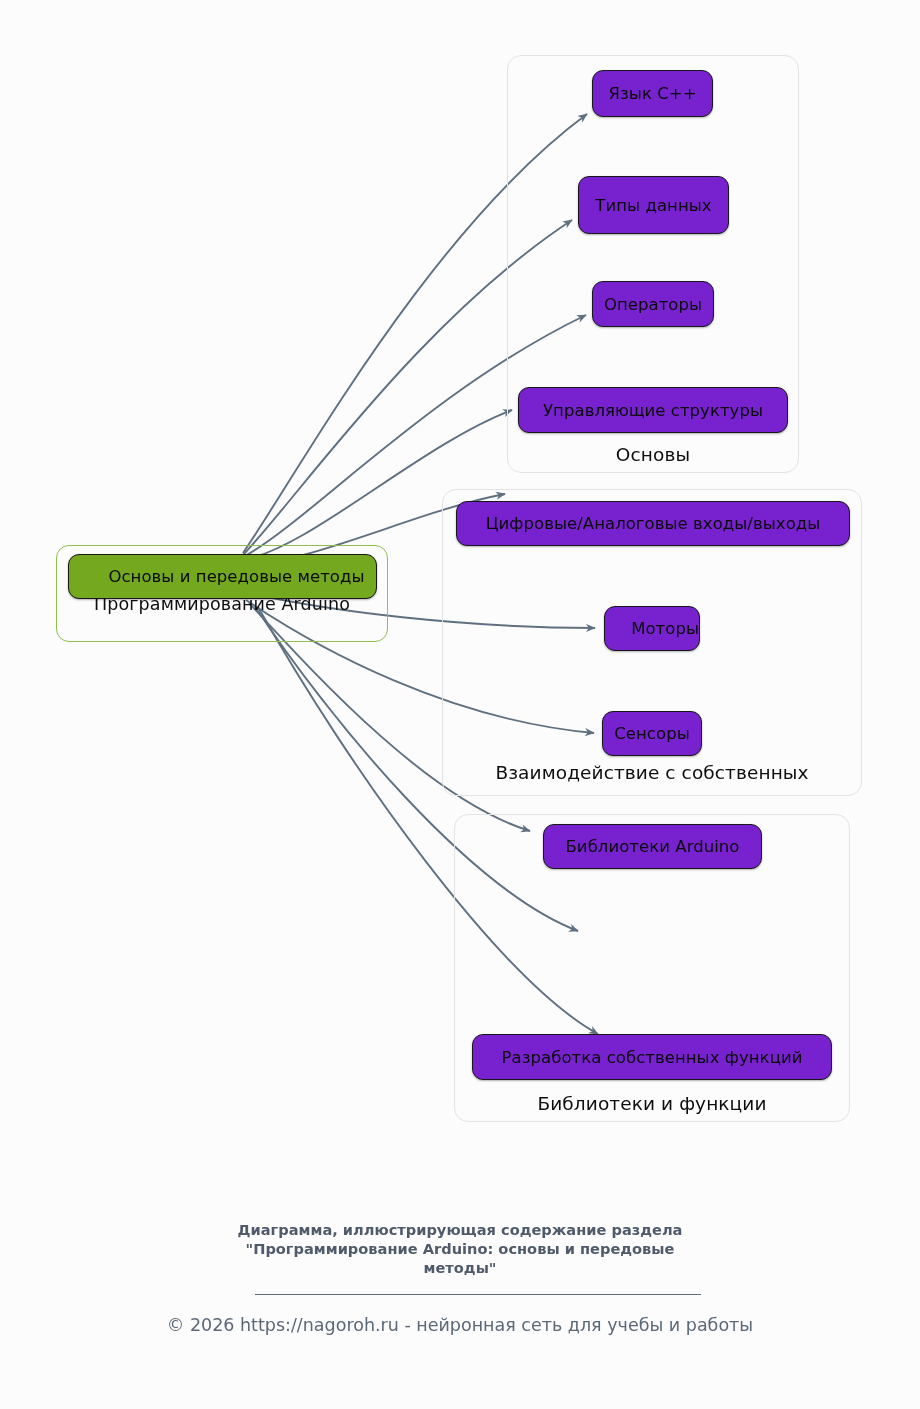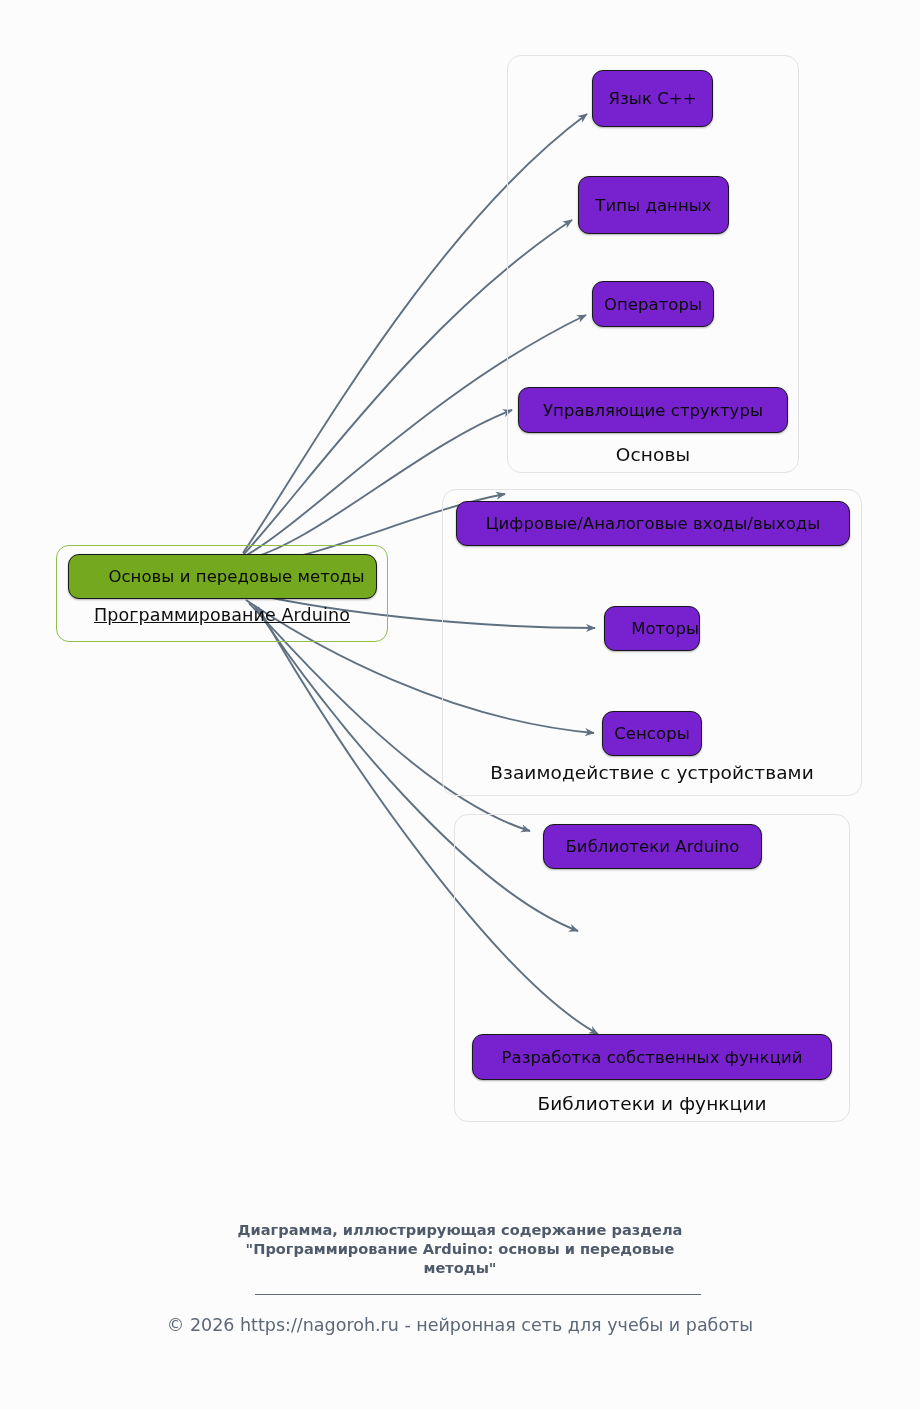--- a/index.html
+++ b/index.html
@@ -143,48 +143,48 @@
 
       <path d="M249,603 C320,680 430,800 530,831"></path>
 
       <path d="M254,605 C330,720 470,890 578,931"></path>
 
       <path d="M258,607 C350,770 500,980 598,1034"></path>
     </g>
   </svg>
 
   <div class="cluster root-cluster" style="left:56px; top:545px; width:332px; height:97px;">
-    <div class="cluster-label" style="top:59px;text-decoration:underline;">Программирование Arduino</div>
+    <div class="cluster-label" style="top:48px;">Программирование Arduino</div>
   </div>
   <div class="node root" style="left:68px; top:554px; width:309px; height:45px;padding-left:28px;">
     <span>Основы и передовые методы</span>
   </div>
 
   <div class="cluster" style="left:507px; top:55px; width:292px; height:418px;">
     <div class="cluster-label" style="top:388px;">Основы</div>
   </div>
 
-  <div class="node topic" style="left:592px; top:70px; width:121px; height:57px;">
+  <div class="node topic" style="left:592px; top:70px; width:121px; height:47px;">
     <span>Язык C++</span>
   </div>
 
   <div class="node topic" style="left:578px; top:176px; width:151px; height:58px;">
     <span>Типы данных</span>
   </div>
 
   <div class="node topic" style="left:592px; top:281px; width:122px; height:46px;">
     <span>Операторы</span>
   </div>
 
   <div class="node topic" style="left:518px; top:387px; width:270px; height:46px;">
     <span>Управляющие структуры</span>
   </div>
 
   <div class="cluster" style="left:442px; top:489px; width:420px; height:307px;">
-    <div class="cluster-label" style="top:272px;">Взаимодействие с устройствами</div>
+    <div class="cluster-label" style="top:272px;">Взаимодействие с собственных</div>
   </div>
 
   <div class="node topic" style="left:456px; top:501px; width:394px; height:45px;">
     <span>Цифровые/Аналоговые входы/выходы</span>
   </div>
 
   <div class="node topic" style="left:604px; top:606px; width:96px; height:45px;justify-content:flex-end;">
     <span>Моторы</span>
   </div>
 

